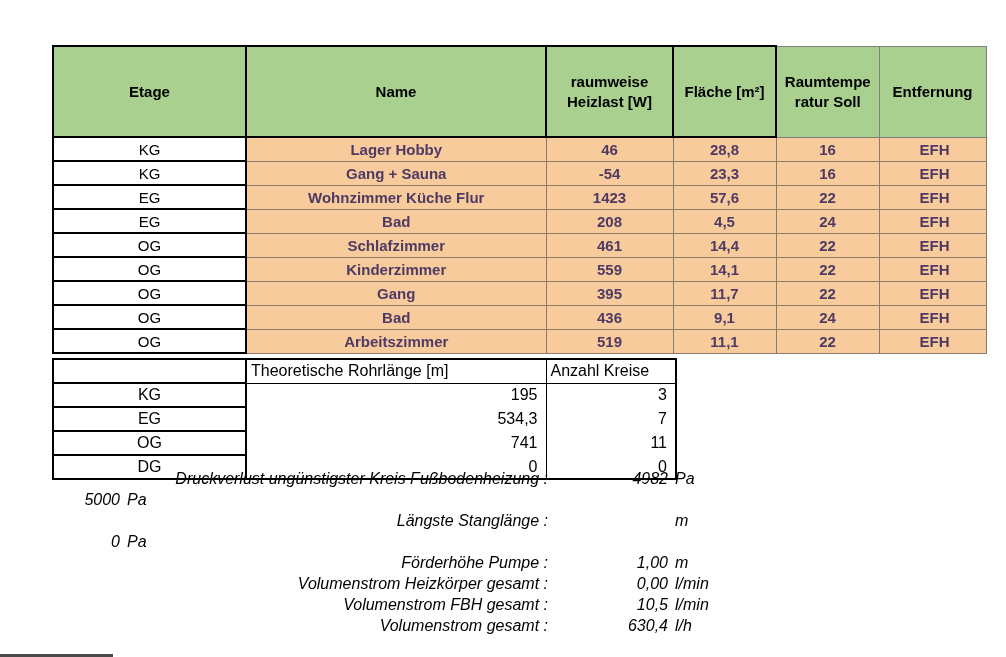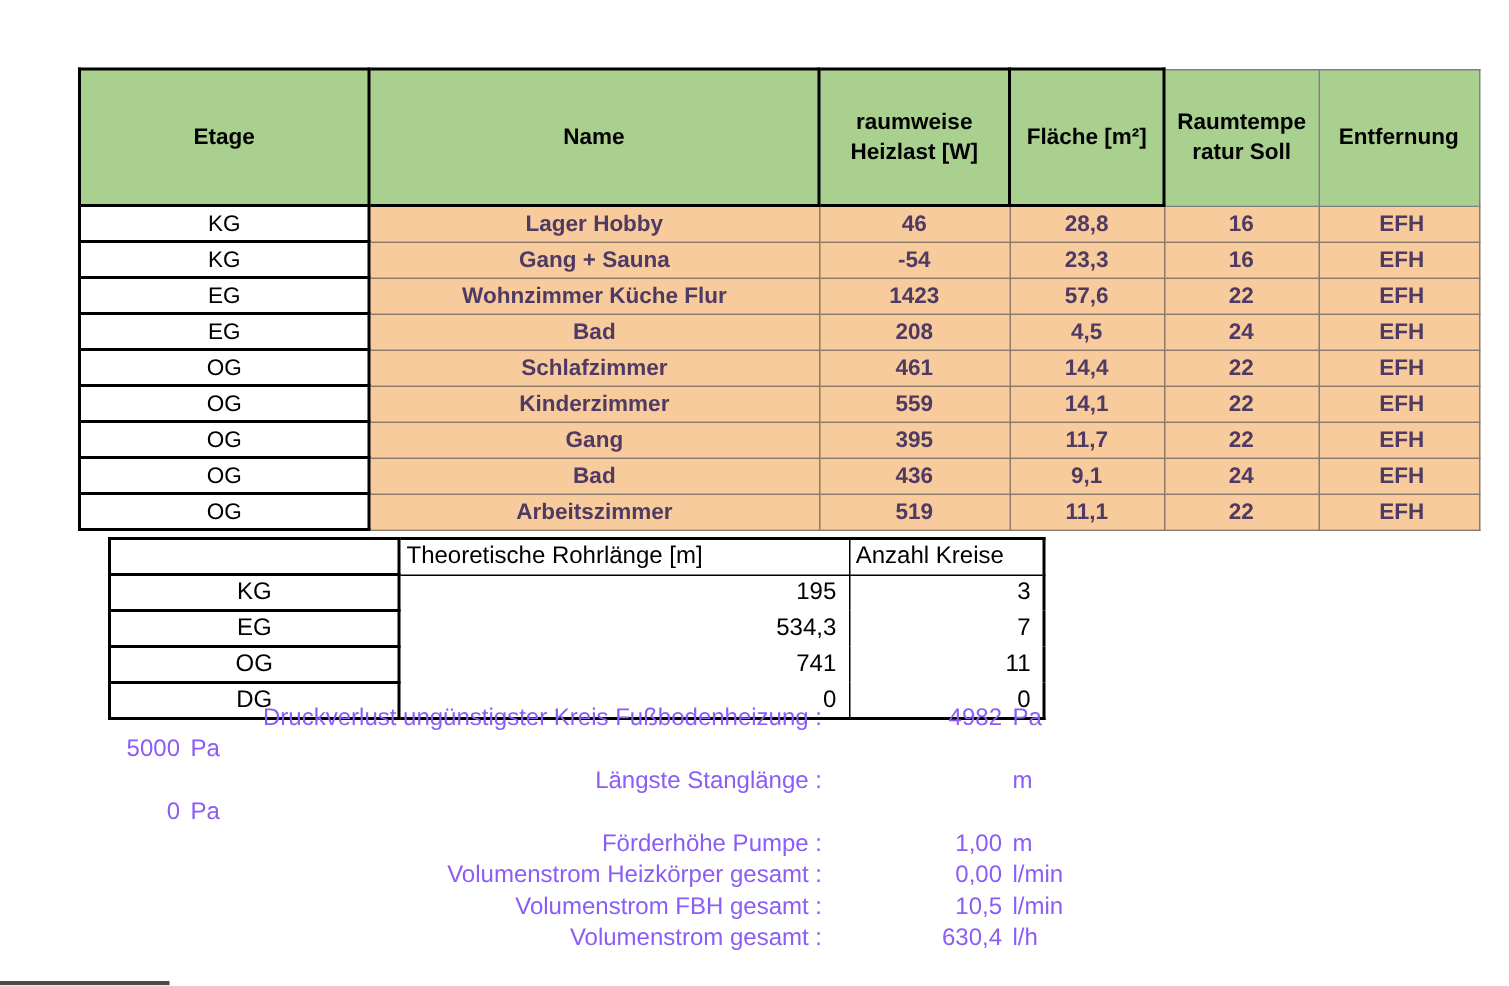--- a/index.html
+++ b/index.html
@@ -14,31 +14,31 @@
          height:89px;vertical-align:middle;text-align:center;padding:0 5px;line-height:1.3;}
   .t1 th.b-black{border:2px solid #000;}
   .t1 th.b-gray{border:1px solid #808080;}
   .t1 th.wrap{overflow-wrap:anywhere;word-break:break-word;}
   .t1 td{height:22px;font-size:15px;text-align:center;vertical-align:middle;padding:0;}
   .t1 td.etage{border:2px solid #000;background:#fff;color:#000;}
   .t1 td.orange{background:#F8CB9C;color:#4F3A63;border:1px solid #8a7a6b;font-weight:bold;}
   .t1 td.efh{text-align:center;padding-left:4px;}
 
   
-  .t2{left:52px;top:358px;width:623px;border:2px solid #000;font-size:16px;margin-left:20px;}
+  .t2{left:52px;top:358px;width:623px;border:2px solid #000;font-size:16px;}
   .t2 td{height:22px;vertical-align:middle;padding:0;}
   .t2 td.corner{border:2px solid #000;}
   .t2 td.hcell{border:1px solid #000;text-align:left;padding-left:4px;}
   .t2 td.floor{border:2px solid #000;text-align:center;}
   .t2 td.num{border-left:1px solid #000;border-right:1px solid #000;
              border-top:none;border-bottom:none;text-align:right;padding-right:8px;}
 
   
   .summary{position:absolute;left:0;top:468px;width:780px;}
-  .srow{display:flex;height:21px;line-height:21px;font-size:16px;color:#8b5cf6;}
+  .srow{display:flex;height:21px;line-height:21px;font-size:16px;color:#000000;font-style:italic;}
   .slabel{width:548px;text-align:right;white-space:pre;}
   .svalue{width:120px;text-align:right;}
   .sunit{padding-left:7px;text-align:left;}
 
   .window-edge{position:absolute;left:0;top:654px;width:113px;height:3px;background:#4a4a4a;}
 </style>
 </head>
 <body>
 
 <div class="page">

